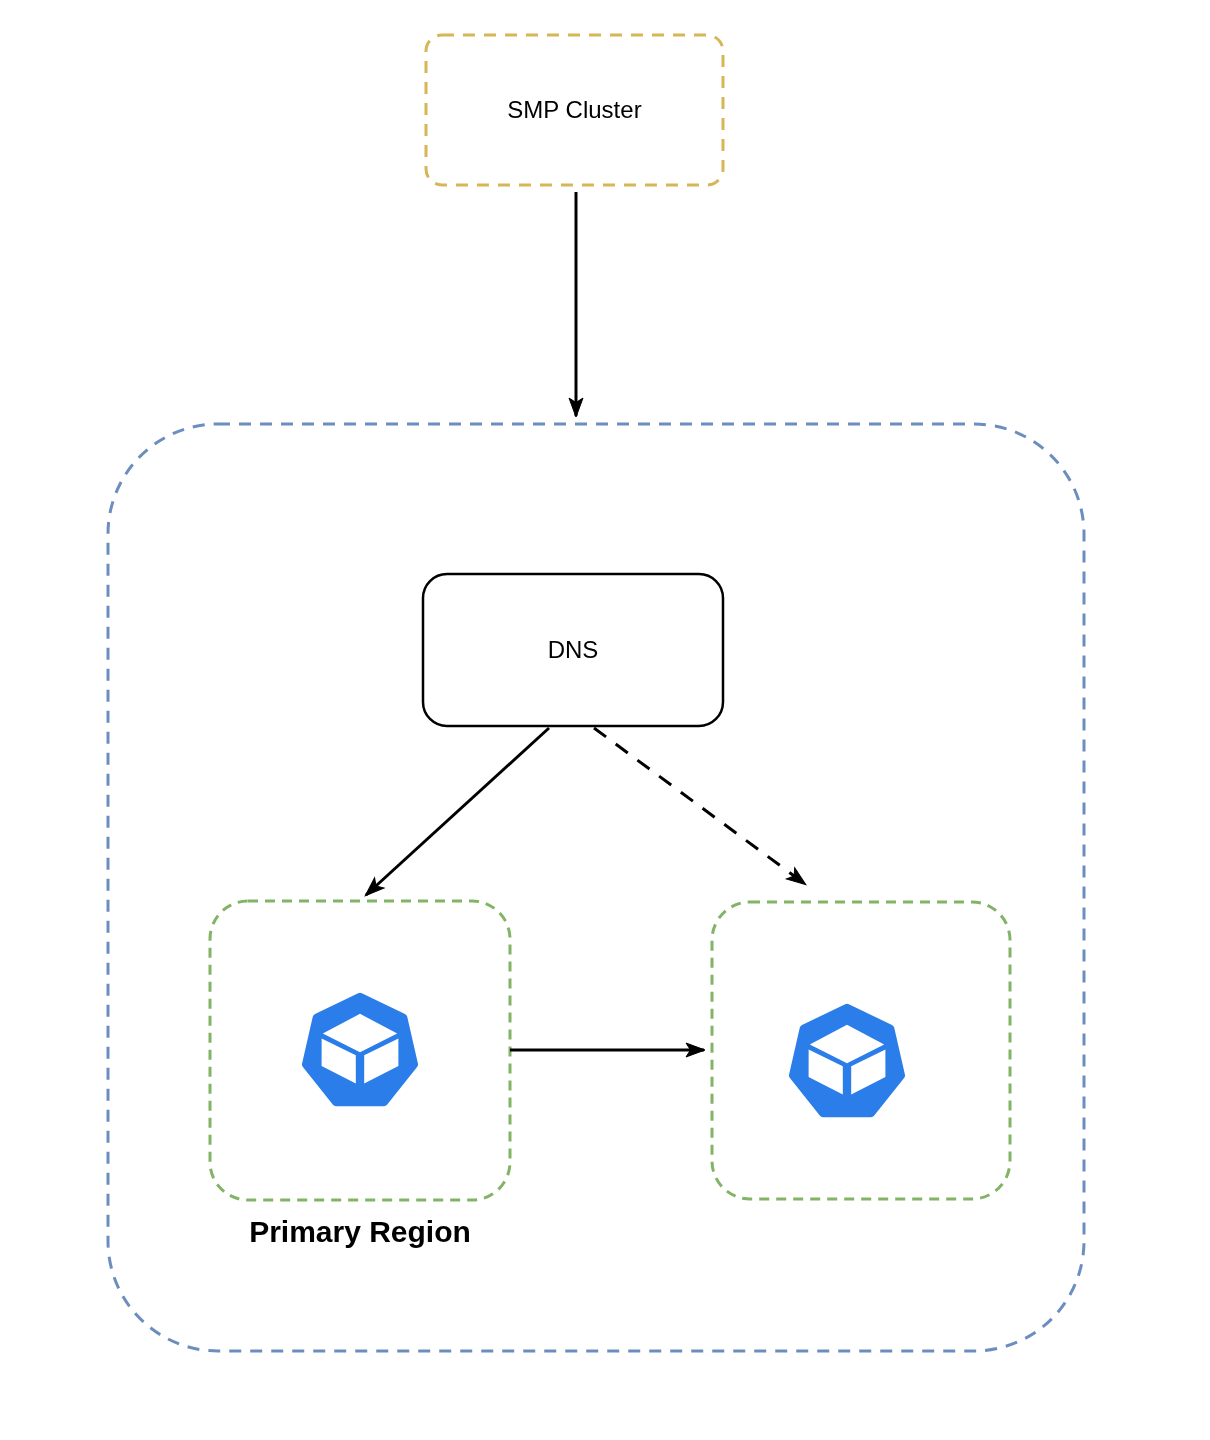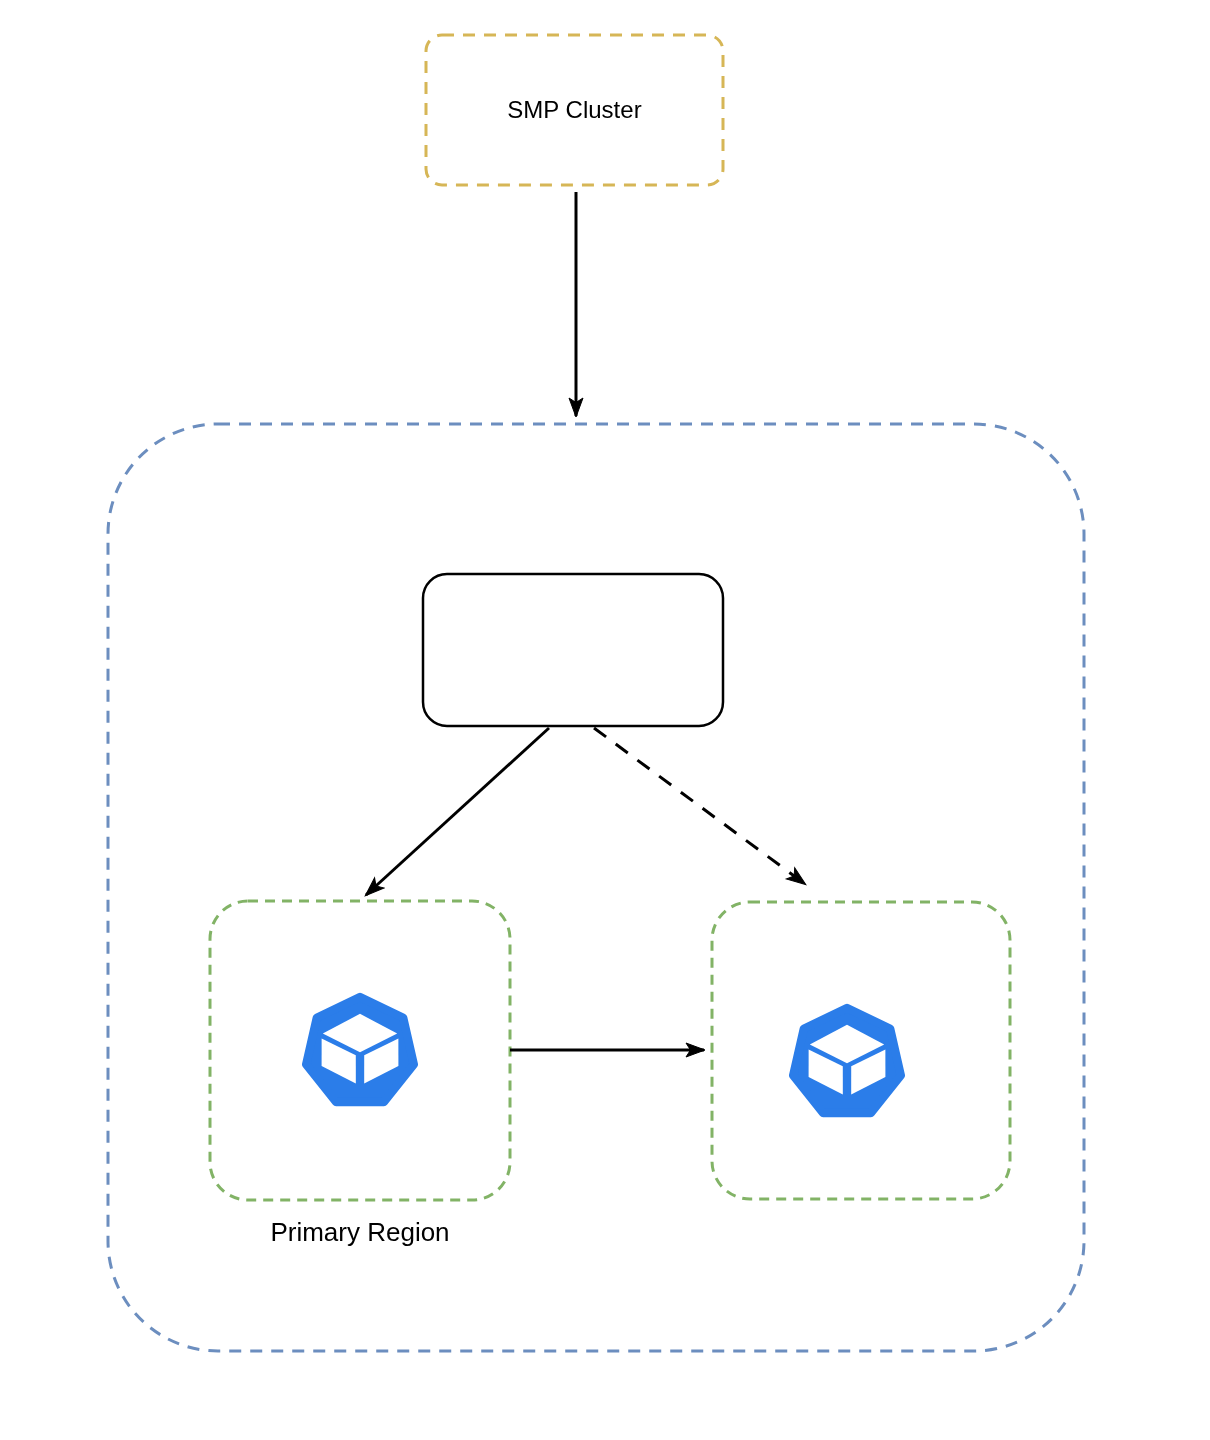--- a/index.html
+++ b/index.html
@@ -34,21 +34,22 @@
   .label-smp {
     left: 426px; top: 35px; width: 297px; height: 150px;
     font-size: 24px;
   }
   .label-dns {
     left: 423px; top: 574px; width: 300px; height: 152px;
     font-size: 24px;
   }
   .label-region {
     top: 1214px; height: 36px;
-    font-size: 26px;
+    font-size: 30px;
+    font-weight: bold;
   }
   .label-primary { left: 185px; width: 350px; }
   .label-secondary { left: 691px; width: 350px; }
 </style>
 </head>
 <body>
 
 <div class="canvas">
 
   <svg class="diagram-svg" viewBox="0 0 1210 1440" xmlns="http://www.w3.org/2000/svg">
@@ -86,17 +87,18 @@
     <g transform="translate(787,1002) scale(1.2)">
       <path d="M50,5 L85.96,22.32 L94.85,61.23 L69.96,92.45 L30.04,92.45 L5.15,61.23 L14.04,22.32 Z" stroke-width="7" stroke-linejoin="round" fill="#2b7de9" stroke="#2b7de9"></path>
       <polygon points="50,19 81,35.5 50,51 19,35.5" fill="#ffffff"></polygon>
       <polygon points="18,39.5 46.5,53.5 46.5,77 18,62.5" fill="#ffffff"></polygon>
       <polygon points="82,39.5 53.5,53.5 53.5,77 82,62.5" fill="#ffffff"></polygon>
     </g>
   </svg>
 
   <div class="node-label label-smp">SMP Cluster</div>
 
+  <div class="node-label label-dns">DNS</div>
 
   <div class="node-label label-region label-primary">Primary Region</div>
 
 
 </div>
 
 </body></html>

